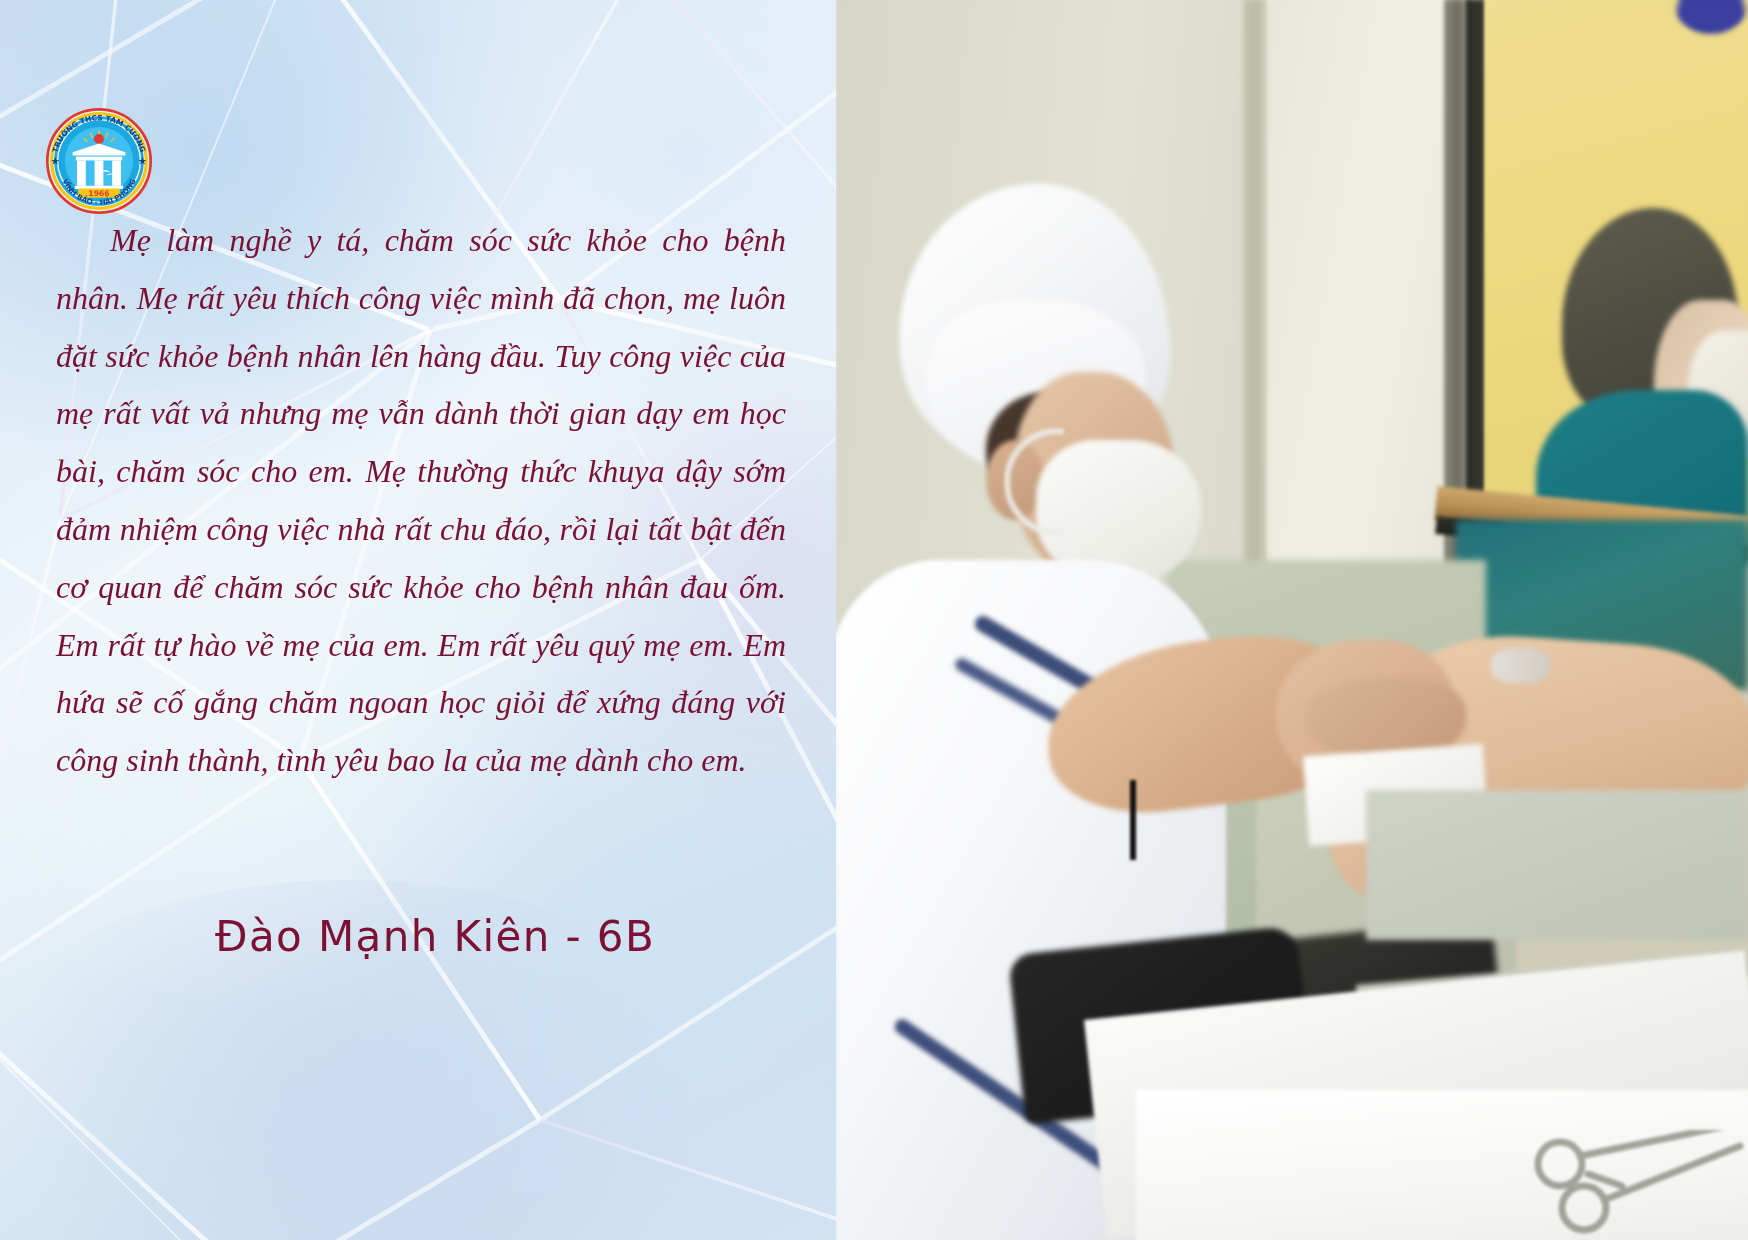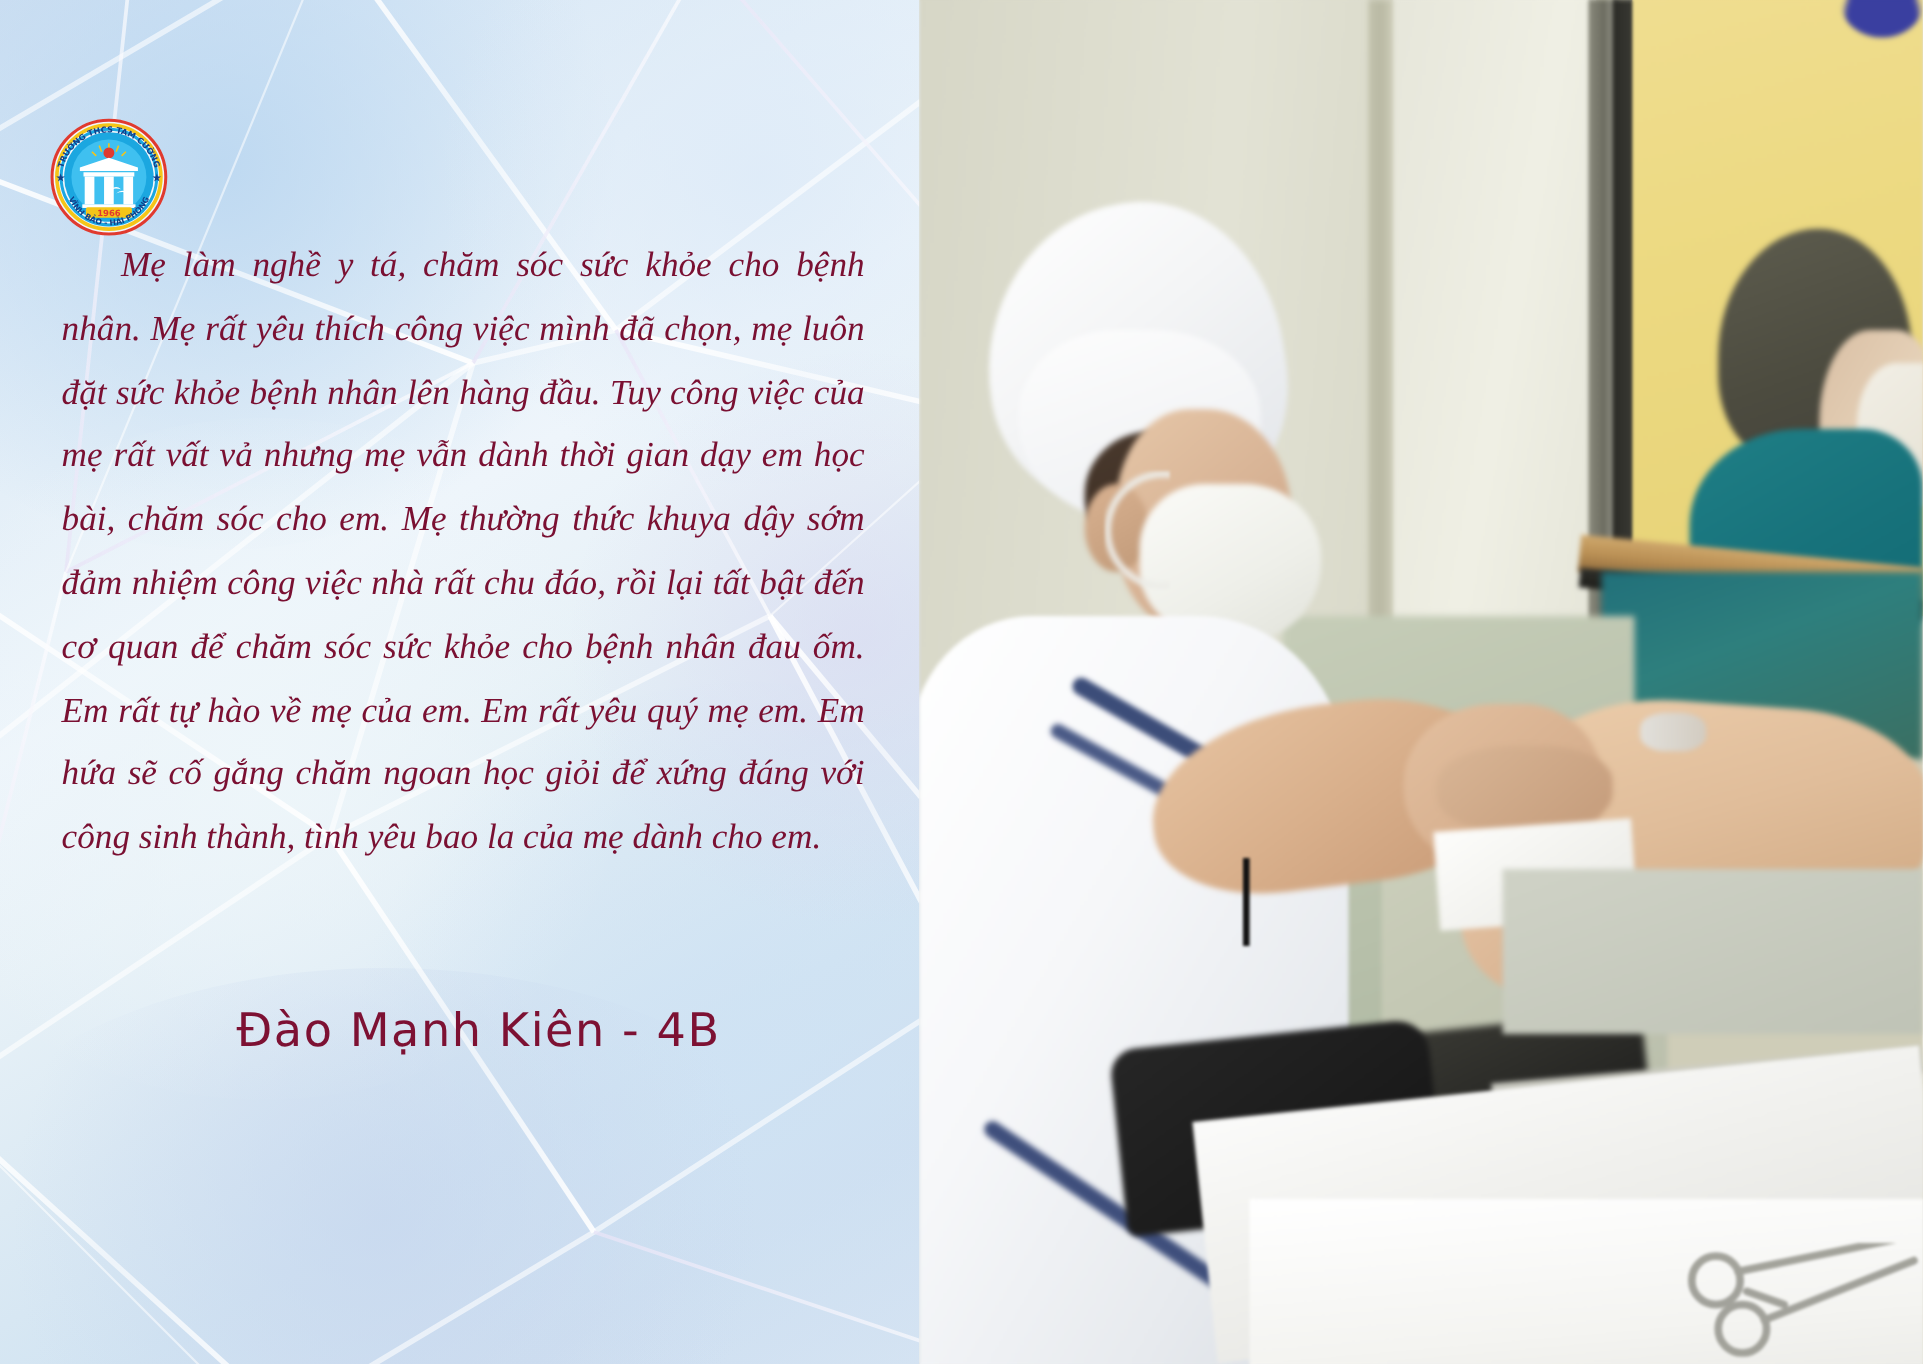--- a/index.html
+++ b/index.html
@@ -529,21 +529,21 @@
             <textPath href="#arcBot" startOffset="50%" text-anchor="middle">VĨNH BẢO - HẢI PHÒNG</textPath>
           </text>
           <text x="13" y="106" font-size="16" fill="#123f8a" font-weight="700">★</text>
           <text x="172" y="106" font-size="16" fill="#123f8a" font-weight="700">★</text>
         </svg>
 
       </div>
 
       <div class="body-text">Mẹ làm nghề y tá, chăm sóc sức khỏe cho bệnh nhân. Mẹ rất yêu thích công việc mình đã chọn, mẹ luôn đặt sức khỏe bệnh nhân lên hàng đầu. Tuy công việc của mẹ rất vất vả nhưng mẹ vẫn dành thời gian dạy em học bài, chăm sóc cho em. Mẹ thường thức khuya dậy sớm đảm nhiệm công việc nhà rất chu đáo, rồi lại tất bật đến cơ quan để chăm sóc sức khỏe cho bệnh nhân đau ốm. Em rất tự hào về mẹ của em. Em rất yêu quý mẹ em. Em hứa sẽ cố gắng chăm ngoan học giỏi để xứng đáng với công sinh thành, tình yêu bao la của mẹ dành cho em.</div>
 
-      <div class="signature">Đào Mạnh Kiên - 4B</div>
+      <div class="signature">Đào Mạnh Kiên - 6B</div>
     </div>
   </div>
 
   <div class="photo-panel">
     <div class="ph wall-left"></div>
     <div class="ph wall-mid"></div>
     <div class="ph wall-panel-right"></div>
     <div class="ph wall-strip"></div>
     <div class="ph door-frame"></div>
     <div class="ph glass-black-edge"></div>

